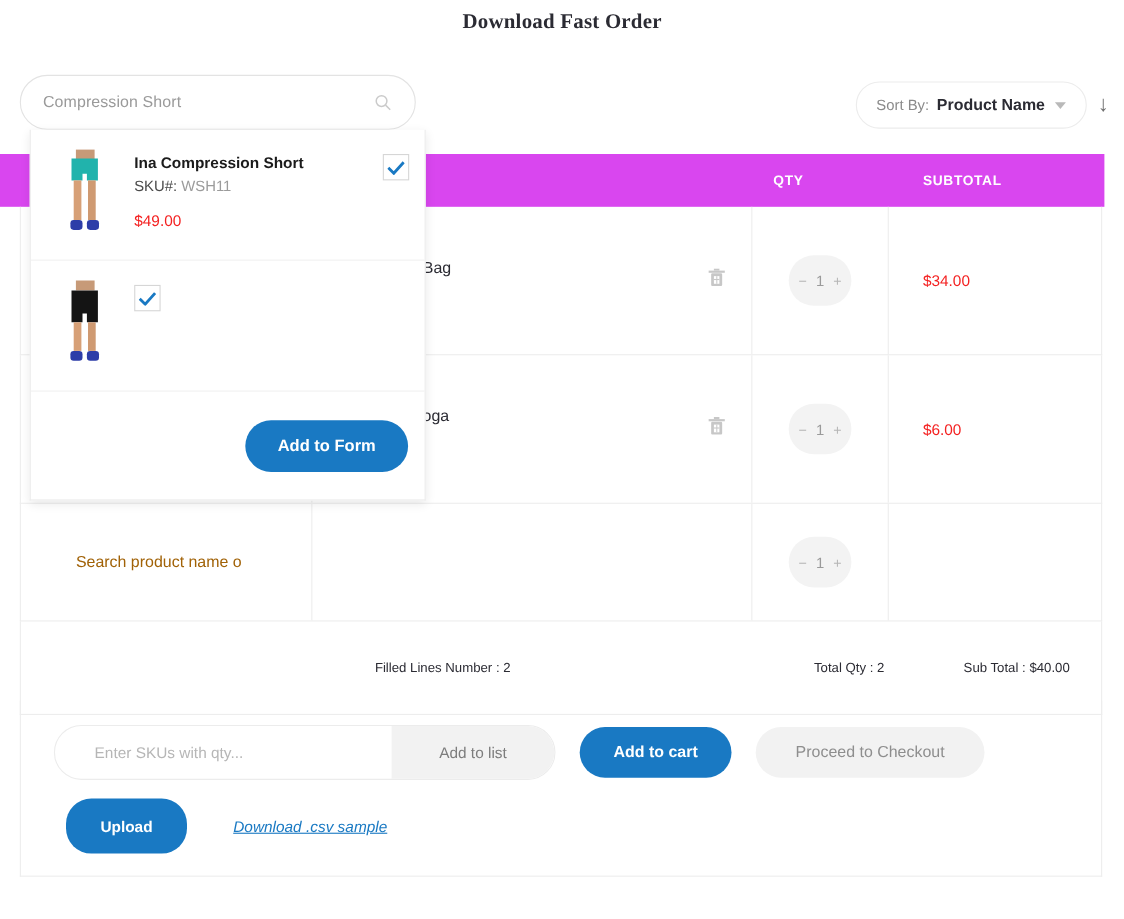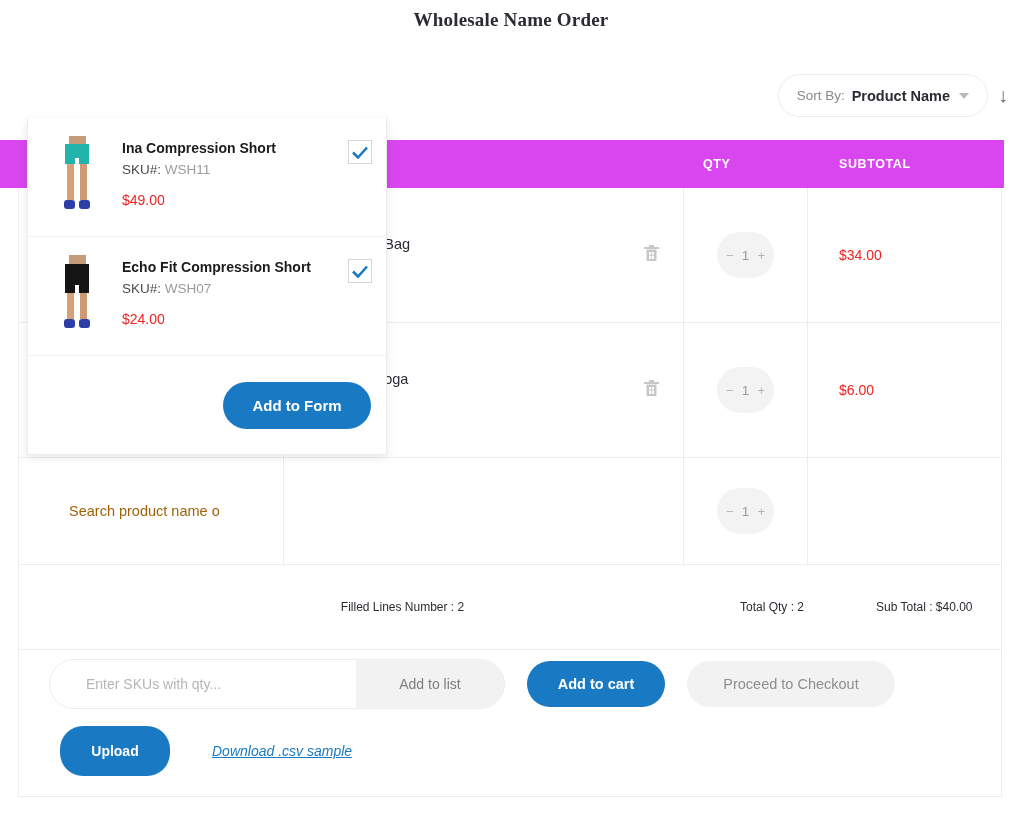--- a/index.html
+++ b/index.html
@@ -155,24 +155,33 @@
   }
   .dd-footer{ height:98px; display:flex; align-items:center; justify-content:flex-end; padding-right:15px;}
   .btn-addform{
     width:148px;height:47px;background:#1979c3;color:#fff;font-weight:bold;font-size:15px;
     border-radius:24px; display:flex; align-items:center; justify-content:center;
   }
 </style>
 </head>
 <body>
 
-<div class="page-title">Wholesale Name Order</div>
+<div class="page-title">Download Fast Order</div>
 
 <div class="toolbar">
 
+  <div class="search-box">
+    <span class="txt">Compression Short</span>
+    <span class="search-ico">
+      <svg viewBox="0 0 24 24" width="18" height="18" fill="none" stroke="#8c8c8c" stroke-width="1.8">
+        <circle cx="10.5" cy="10.5" r="6.5"></circle>
+          <line x1="15.4" y1="15.4" x2="21" y2="21"></line>
+      </svg>
+    </span>
+  </div>
 
   <div class="sortwrap">
     <div class="sortby">
       <span class="lbl">Sort By:</span>
       <span class="val">Product Name</span>
       <span class="caret"></span>
     </div>
     <span class="dirarrow">↓</span>
   </div>
 </div>
@@ -327,28 +336,20 @@
       <svg width="54" height="90" viewBox="0 0 54 90">
         <rect width="54" height="90" fill="#ffffff"></rect>
         <rect x="19" y="4" width="17" height="9" fill="#c79a78"></rect>
         <path d="M15 13 h24 v29 h-10 v-8 h-4 v8 h-10 z" fill="#141414"></path>
         <rect x="17" y="42" width="7" height="26" fill="#d7a077"></rect>
         <rect x="30" y="42" width="7" height="26" fill="#cf9a72"></rect>
         <rect x="14" y="68" width="11" height="9" rx="3" fill="#2d3da8"></rect>
         <rect x="29" y="68" width="11" height="9" rx="3" fill="#2d3da8"></rect>
       </svg>
     </div>
-    <div class="sug-info">
-      <div class="sug-name">Echo Fit Compression Short</div>
-      <div class="sug-sku">
-        <span>SKU#:</span>
-        <i>WSH07</i>
-      </div>
-      <div class="sug-price">$24.00</div>
-    </div>
     <div class="chk">
       <svg width="16" height="13" viewBox="0 0 16 13">
           <path d="M1 6.5 L6 11.5 L15 1.5" fill="none" stroke="#1979c3" stroke-width="2.6"></path>
         </svg>
     </div>
   </div>
 
   <div class="dd-footer">
     <div class="btn-addform">Add to Form</div>
   </div>

